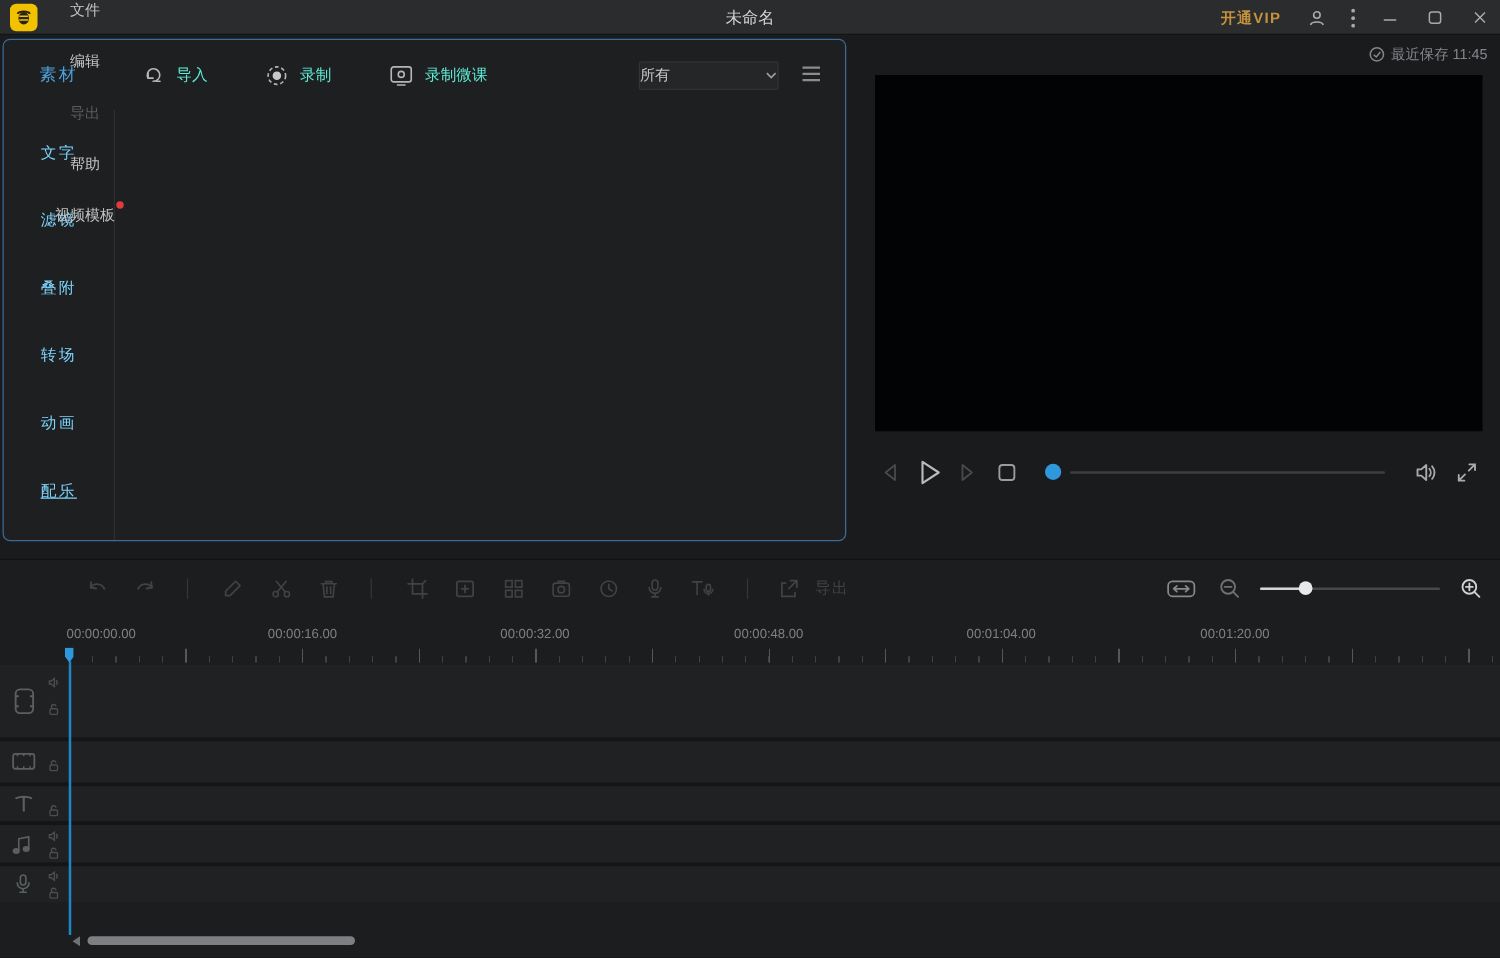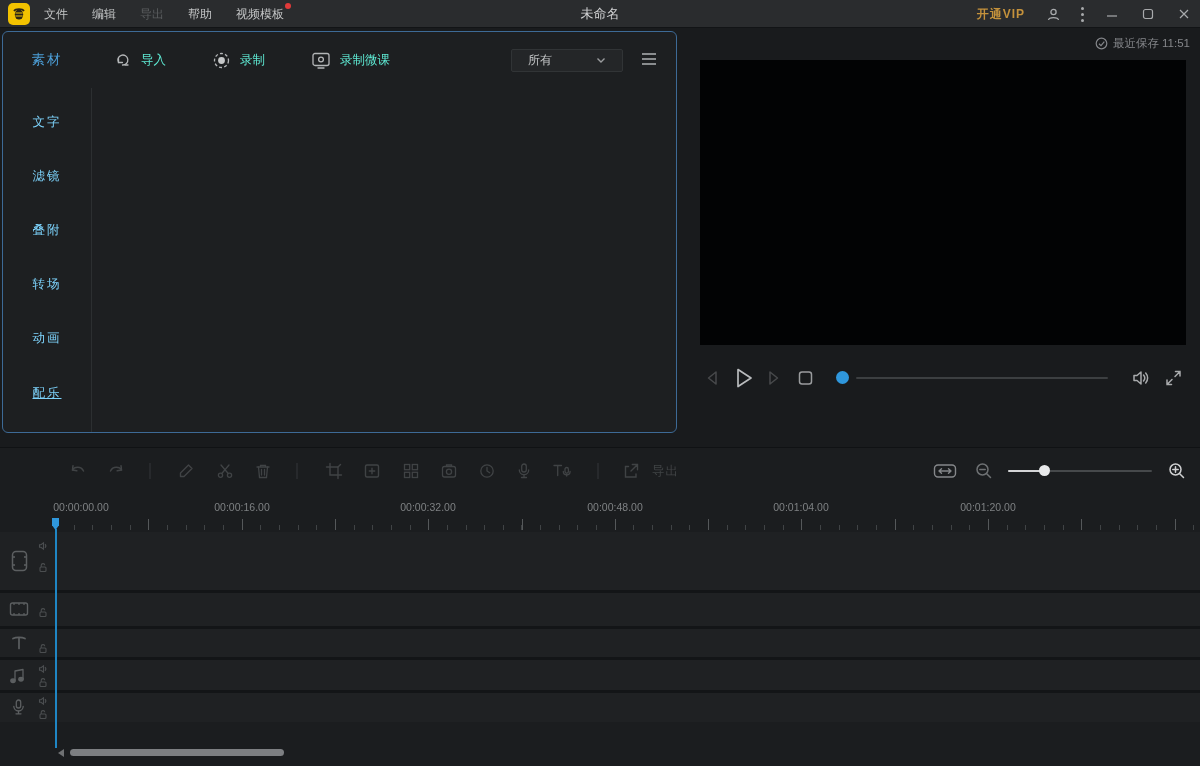--- a/index.html
+++ b/index.html
@@ -3,39 +3,39 @@
 <meta charset="utf-8">
 <style>
   * { margin:0; padding:0; box-sizing:border-box; }
   html,body { width:1200px; height:766px; overflow:hidden; }
   body { font-family:"Liberation Sans","DejaVu Sans",sans-serif; background:#191b1d; color:#c6c8c9; }
   #app { position:relative; width:1200px; height:766px; background:#191b1d; }
 
   
   .menubar { position:absolute; left:0; top:0; width:1200px; height:28px; background:#2a2c2e; border-bottom:1px solid #121416; display:flex; align-items:center; z-index:30; }
   .logo { position:absolute; left:8px; top:3px; width:22px; height:22px; border-radius:5px; background:#f2c200; display:flex; align-items:center; justify-content:center; }
-  .menu-items { position:absolute; left:44px; top:0; height:28px; display:flex; align-items:center; gap:24px; font-size:12px; color:#c2c4c5; }
+  .menu-items { position:absolute; left:44px; top:0; height:28px; display:flex; align-items:center; gap:24px; font-size:12px; color:#c2c4c5;flex-direction:column; }
   .menu-item { cursor:default; position:relative; }
   .menu-item.disabled { color:#5a5d5f; }
   .menu-badge { position:absolute; right:-7px; top:-3px; width:6px; height:6px; border-radius:50%; background:#e03a3a; }
   .win-title { position:absolute; left:0; right:0; top:0; height:28px; display:flex; align-items:center; justify-content:center; font-size:13px; color:#d2d3d4; pointer-events:none; }
   .menubar-right { position:absolute; right:8px; top:0; height:28px; display:flex; align-items:center; gap:20px; }
   .vip { font-size:12px; font-weight:bold; color:#c4923c; letter-spacing:1px; }
   .kebab { display:flex; flex-direction:column; gap:3px; }
   .kebab i { width:3px; height:3px; border-radius:50%; background:#a8aaac; }
   .winbtn { color:#a8aaac; display:flex; align-items:center; justify-content:center; width:16px; height:16px; }
 
   
   .media-panel { position:absolute; left:2px; top:31px; width:675px; height:402px; background:#1d1f21; border:1px solid #3d6a96; border-radius:6px; z-index:5; }
   .panel-vdiv { position:absolute; left:88px; top:56px; bottom:0; width:1px; background:#2c2f31; }
   .tab-label { position:absolute; left:0; top:0; width:88px; height:56px; display:flex; align-items:center; justify-content:center; font-size:13.5px; color:#4da0da; letter-spacing:2px; }
   .side-item { position:absolute; left:0; width:88px; height:20px; display:flex; align-items:center; justify-content:center; font-size:12.5px; color:#7dd3fc; letter-spacing:2px; cursor:default; }
   .mp-toolbar { position:absolute; left:110px; top:0; right:10px; height:56px; display:flex; align-items:center; }
   .mp-btn { display:flex; align-items:center; gap:9px; font-size:12.5px; color:#5eead4; margin-right:46px; cursor:default; }
-  .dropdown { position:absolute; left:508px; top:17px; width:112px; height:23px; background:#242628; border:1px solid #313употр436; border:1px solid #313436; border-radius:2px; display:flex; align-items:center; font-size:12px; color:#c6c8c9; padding:0 16px; justify-content:space-between; }
+  .dropdown { position:absolute; left:508px; top:17px; width:112px; height:23px; background:#242628; border:1px solid #313употр436; border:1px solid #313436; border-radius:2px; display:flex; align-items:center; font-size:12px; color:#c6c8c9; padding:0 0; justify-content:space-between; }
   .listbtn { position:absolute; left:638px; top:20px; }
   .dropzone { position:absolute; left:148px; top:84px; width:462px; height:279px; border:1.6px dashed #53565a; border-radius:22px; display:flex; align-items:center; justify-content:center; }
   .dropzone span { font-size:17.5px; font-style:italic; color:#8f9193; letter-spacing:3px; }
 
   
   .autosave { position:absolute; right:10px; top:36px; display:flex; align-items:center; gap:5px; font-size:11.5px; color:#84868a; }
   .video-screen { position:absolute; left:700px; top:60px; width:486px; height:285px; background:#020304; }
   .pv-controls { position:absolute; left:695px; top:360px; width:500px; height:36px; }
   .pvc { position:absolute; top:50%; transform:translateY(-50%); display:flex; align-items:center; justify-content:center; }
   .seek-track { position:absolute; left:161px; top:17px; width:252px; height:2px; background:#3c3f41; border-radius:1px; }
@@ -181,21 +181,21 @@
         </svg>
     </div>
 
   </div>
 
   <div class="autosave">
     <svg width="13" height="13" viewBox="0 0 13 13" fill="none" stroke="#84868a" stroke-width="1.2">
         <circle cx="6.5" cy="6.5" r="5.3"></circle>
         <path d="M4 6.8 L6 8.6 L9.3 4.6"></path>
       </svg>
-    <span>最近保存 11:51</span>
+    <span>最近保存 11:45</span>
   </div>
 
   <div class="video-screen"></div>
 
   <div class="pv-controls">
     <span class="pvc" style="left:8px;">
       <svg width="18" height="19" viewBox="0 0 18 19" fill="none" stroke="#47494b" stroke-width="1.5" stroke-linejoin="round">
           <path d="M13 3.5 L5.5 9.5 L13 15.5 Z"></path>
         </svg>
     </span>

